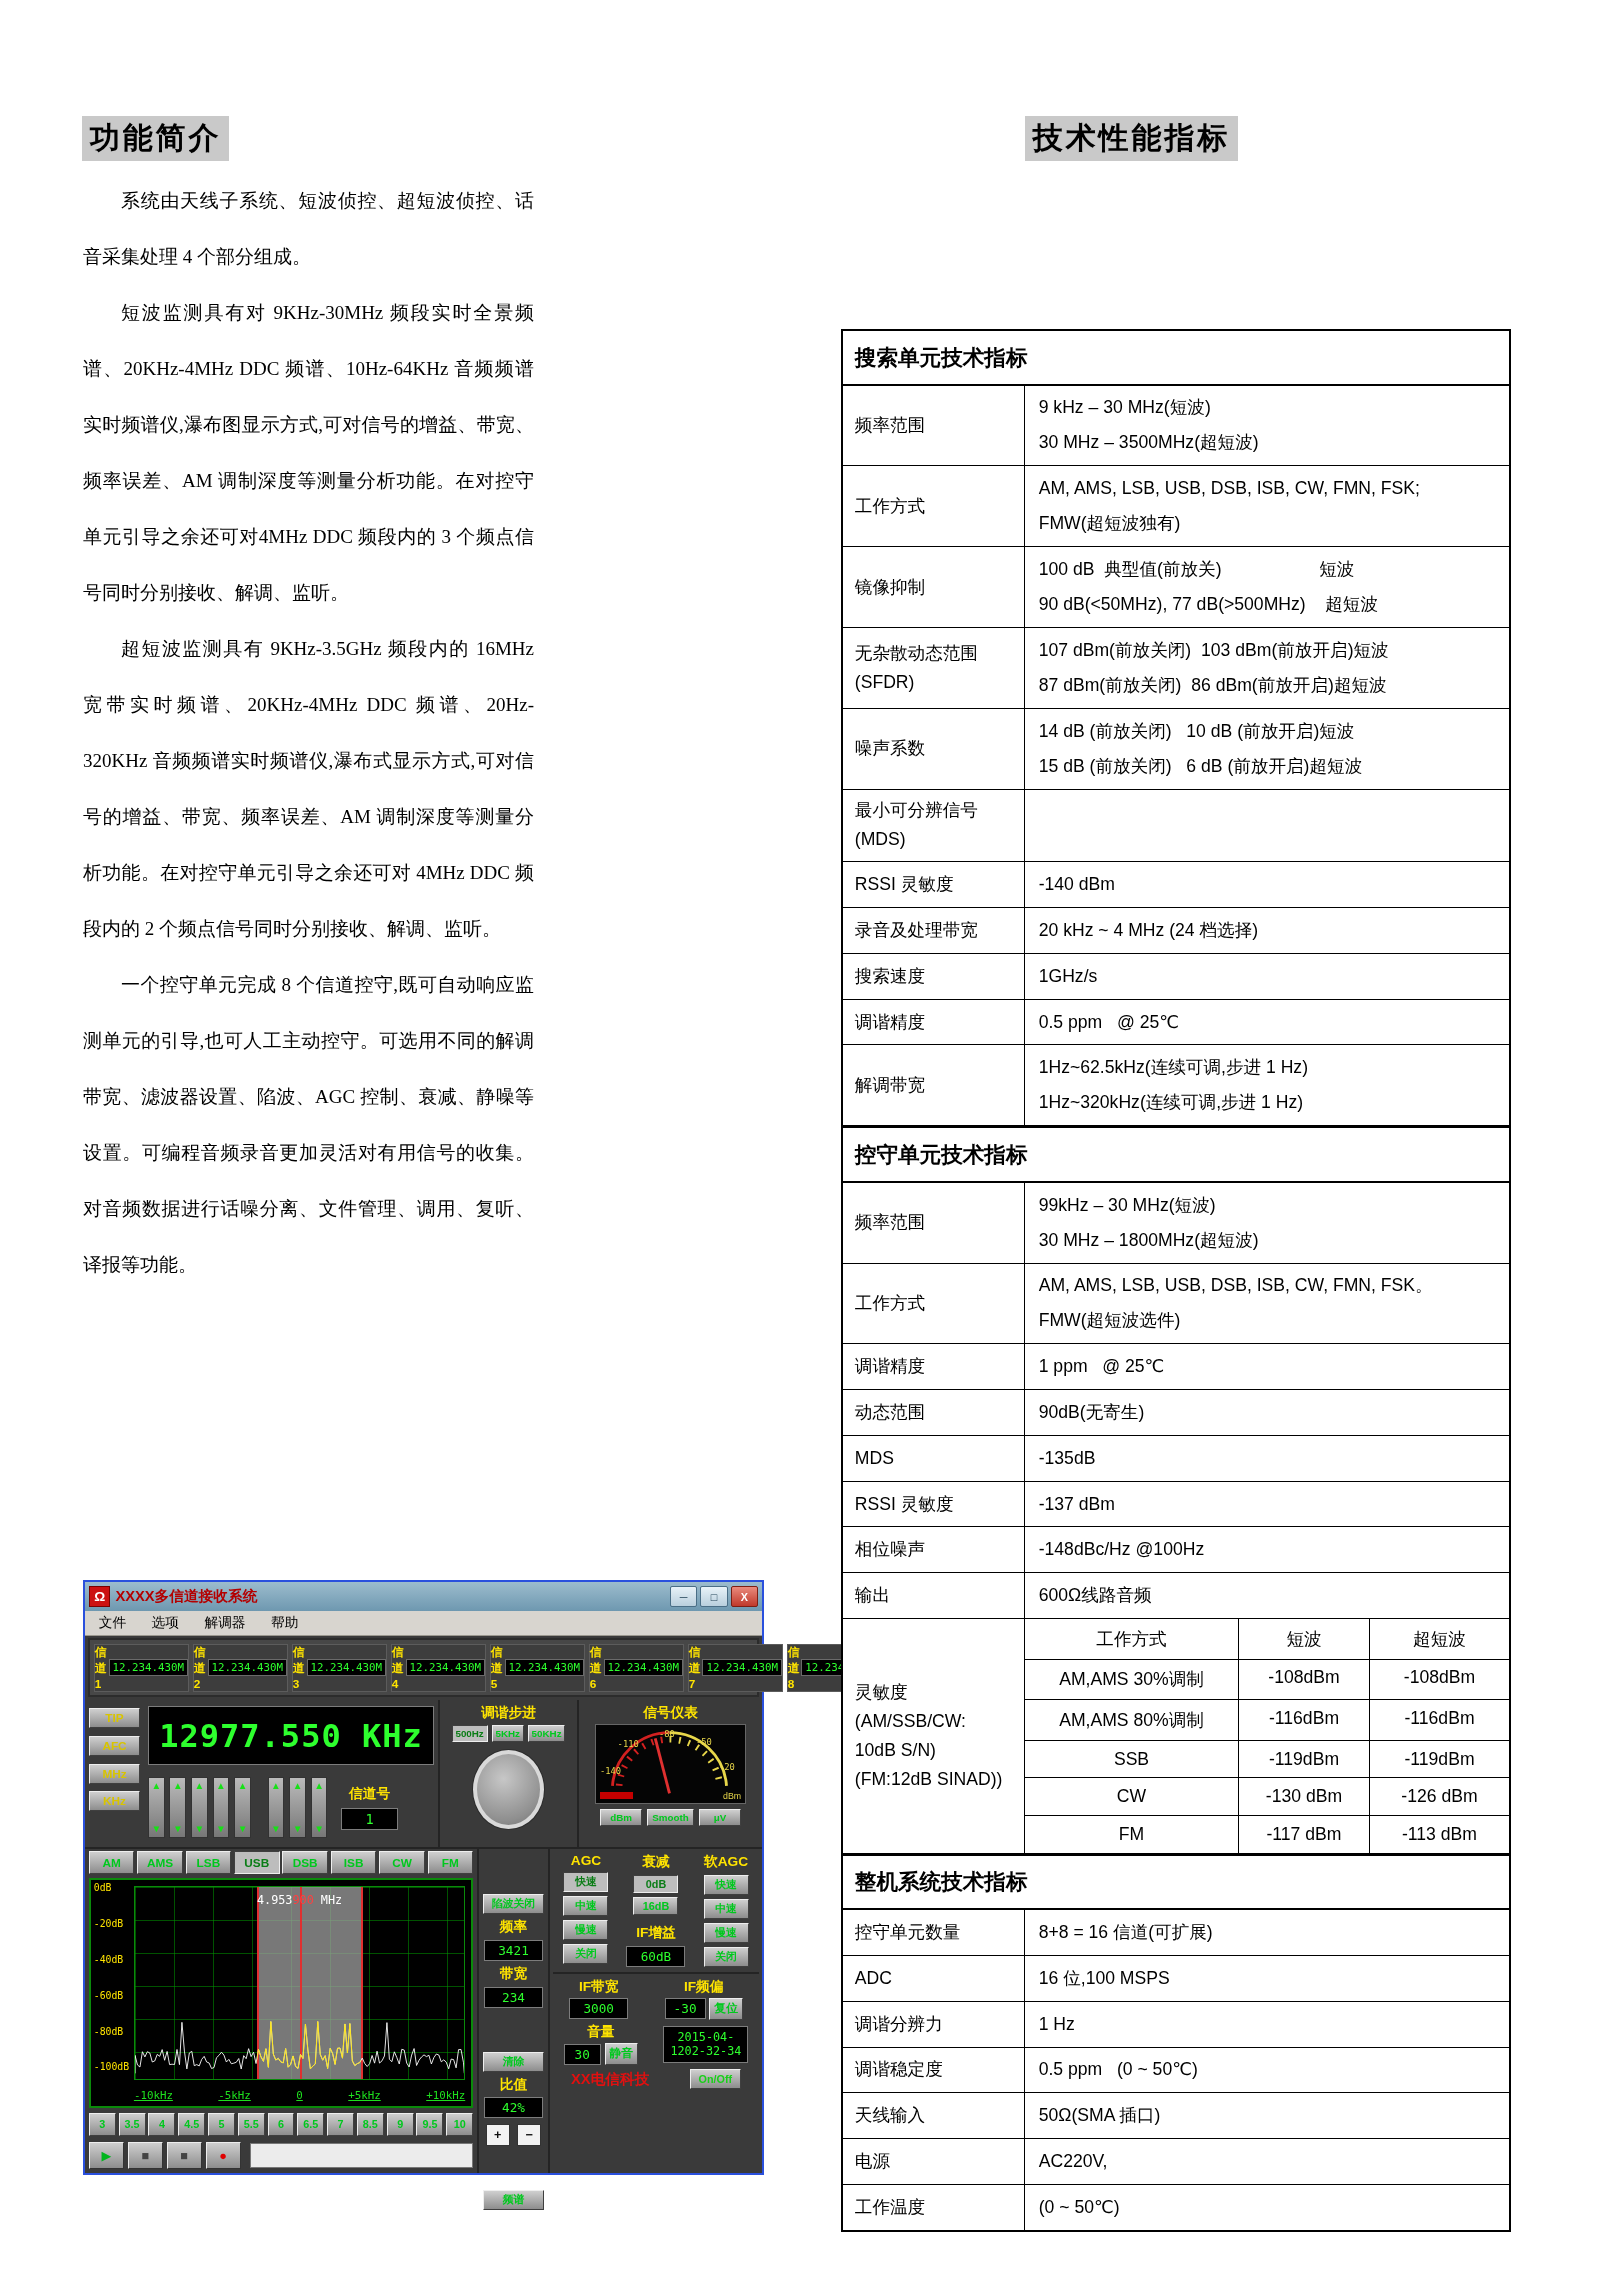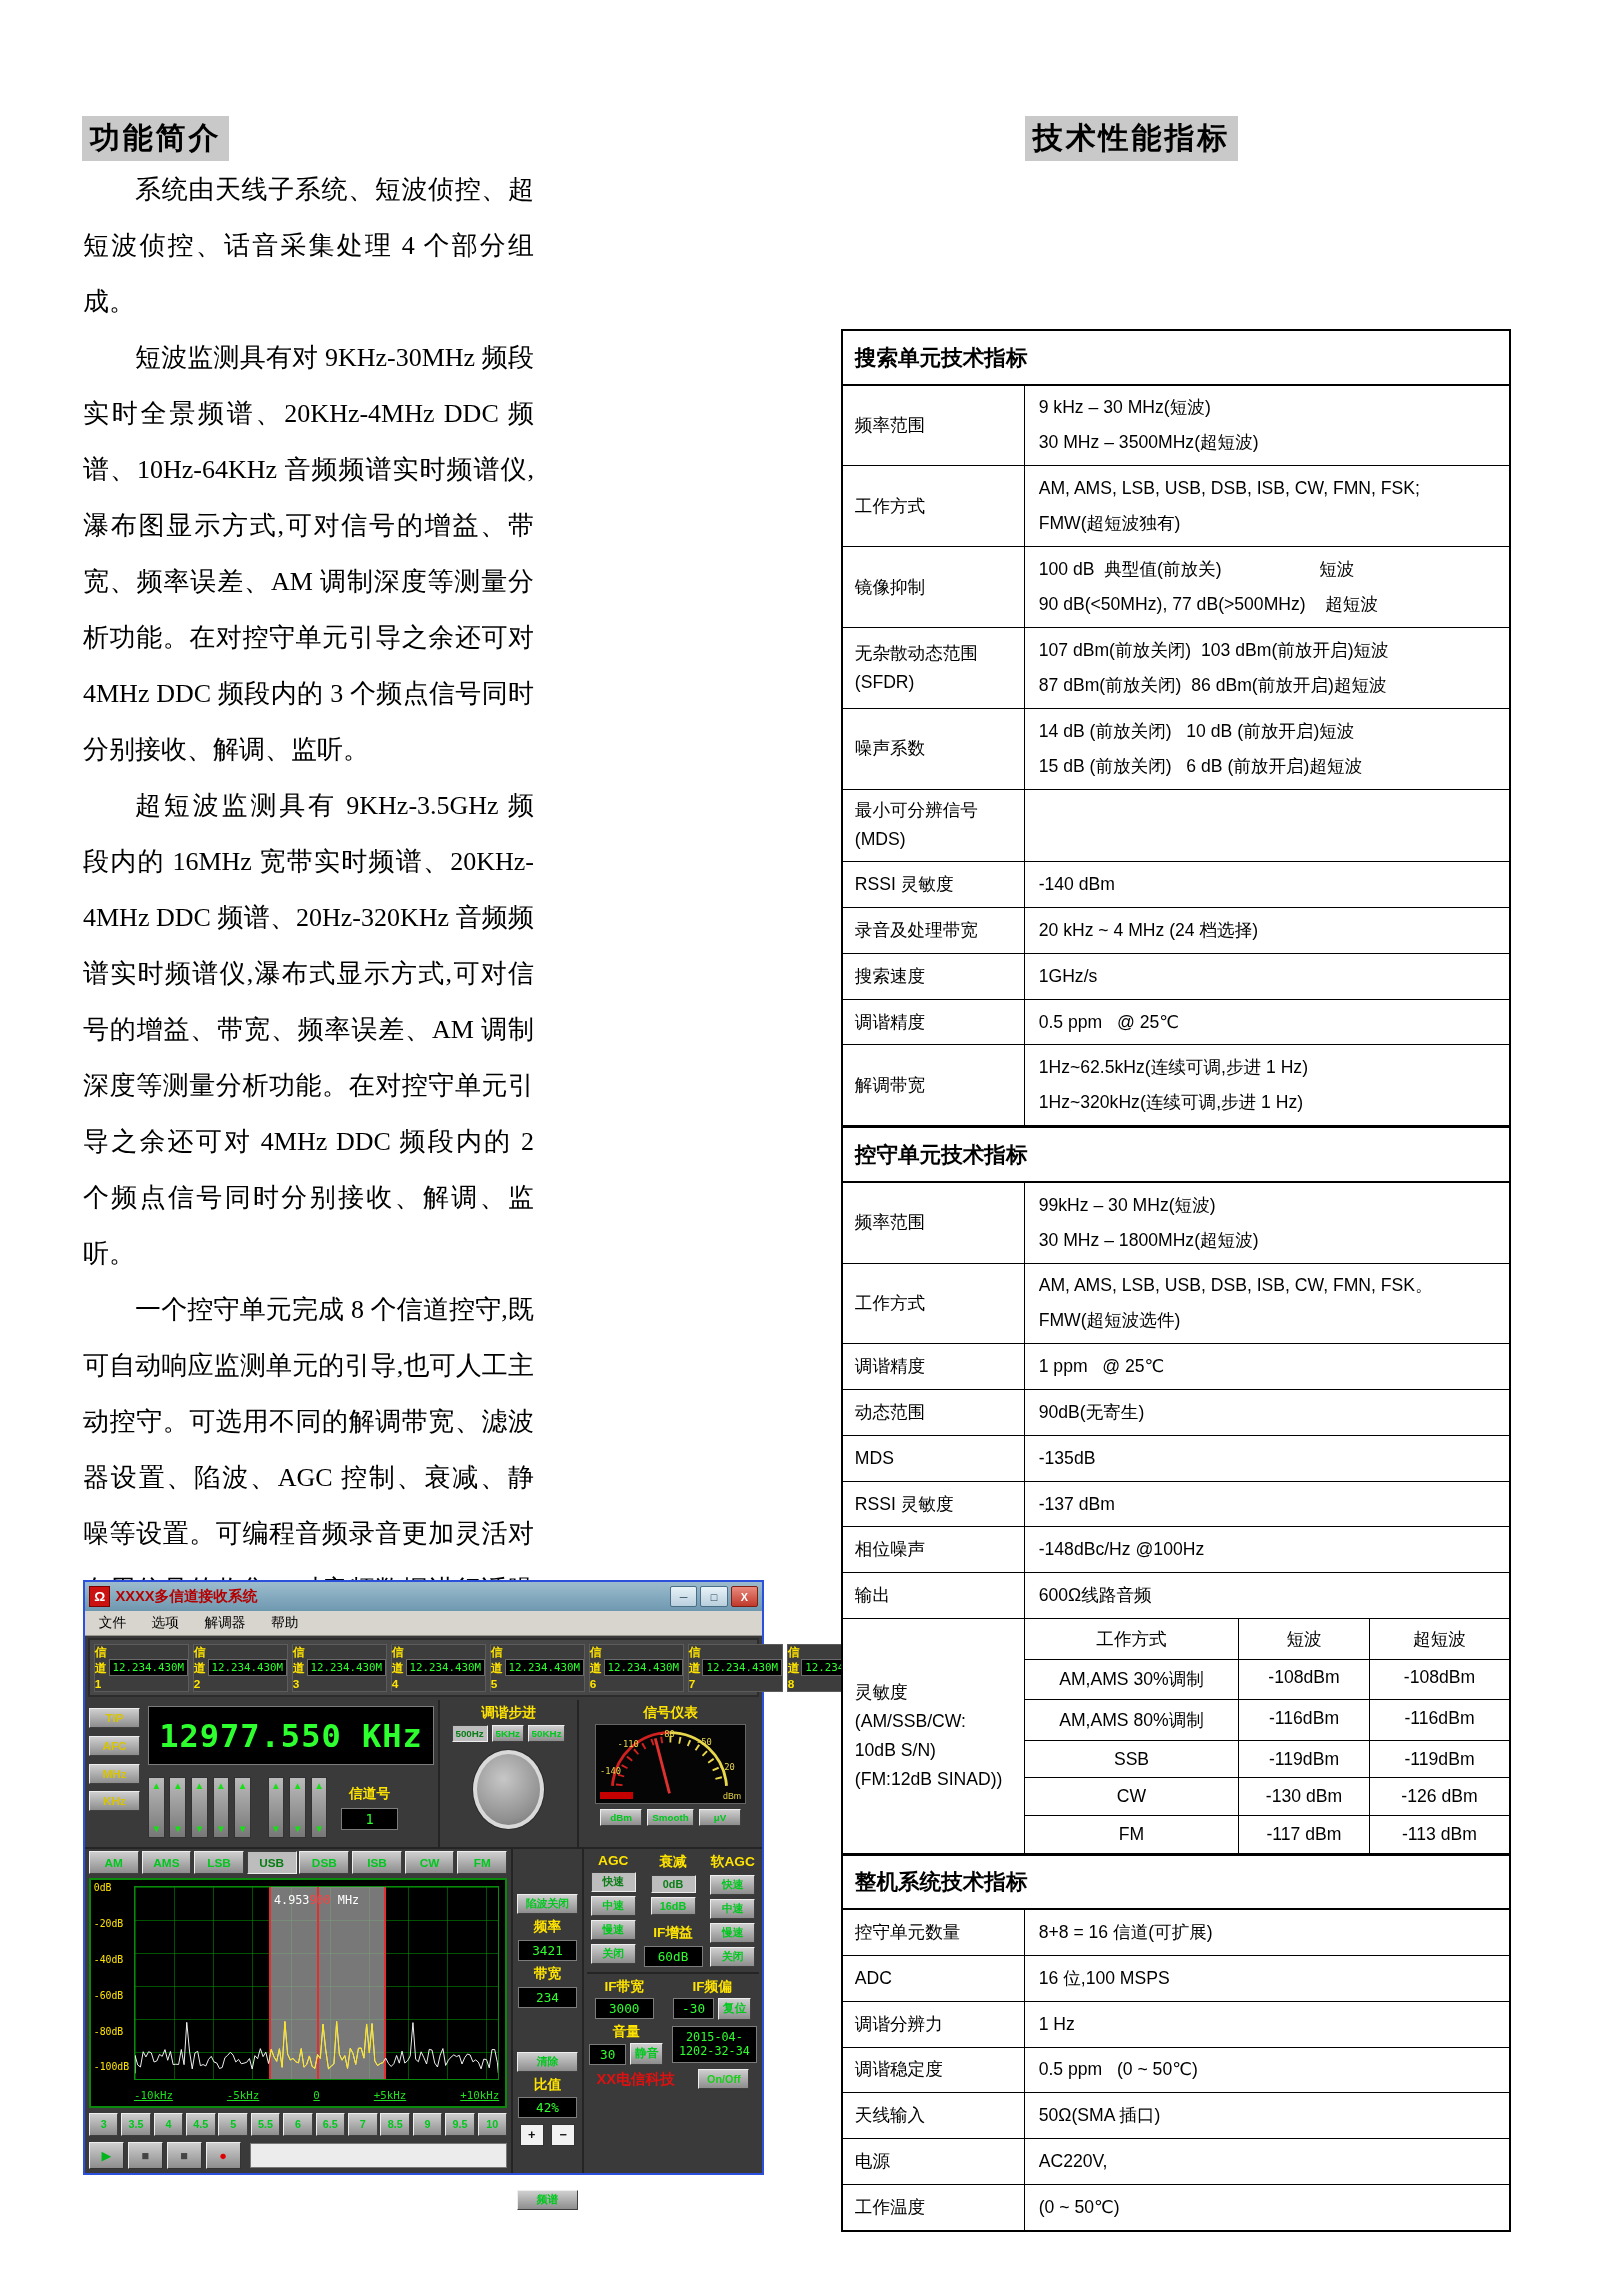--- a/index.html
+++ b/index.html
@@ -4,22 +4,22 @@
 <style>
   html,body{margin:0;padding:0;background:#ffffff;}
   .page{position:relative;width:1621px;height:2293px;background:#fff;overflow:hidden;
         font-family:"Liberation Sans","DejaVu Sans",sans-serif;color:#000;}
   
   .hl{position:absolute;display:inline-block;background:#c9c9c9;font-weight:bold;
       font-size:30px;padding:2px 7.8px;letter-spacing:2.9px;font-family:"Liberation Sans",sans-serif;}
   .hl.left{left:82px;top:116px;}
   .hl.right{left:1025px;top:116px;}
   
-  .intro{position:absolute;left:83px;top:162px;width:451px;
-         font-family:"Liberation Serif",serif;font-size:26px;line-height:56px;
+  .intro{position:absolute;left:83px;top:173px;width:451px;
+         font-family:"Liberation Serif",serif;font-size:19px;line-height:56px;
          text-align:justify;}
   .intro p{margin:0;text-indent:2em;}
   
   .spec{position:absolute;left:841px;top:329px;width:670px;border:2px solid #000;
         font-size:17.6px;box-sizing:border-box;background:#fff;}
   .sec-h{font-weight:bold;font-size:21.6px;padding:11.8px 11.8px;border-bottom:2px solid #000;}
   .sec-h + .srow{border-top:0;}
   .sec-h.later{border-top:2px solid #000;}
   .srow{display:flex;border-bottom:1px solid #000;}
   .srow.lastrow{border-bottom:0;}
@@ -94,21 +94,21 @@
          padding:3.9px;box-sizing:border-box;}
   .gauge{position:relative;width:149px;height:78px;background:#050505;border:1px solid #666;
          margin-top:2px;}
   .gauge .glab{position:absolute;color:#e8d74a;font-size:8.8px;font-family:"DejaVu Sans Mono",monospace;}
   .gauge .gunit{position:absolute;right:3.9px;bottom:2px;color:#e8d74a;font-size:8.8px;}
   .gauge .gover{position:absolute;left:3.9px;bottom:3.9px;width:33px;height:6.9px;background:#c40000;}
   .meterbtns{display:flex;gap:4.9px;margin-top:4.9px;}
   .meterbtns .b3{font-size:9.8px;min-width:33px;}
   
   .lower{flex:1;display:flex;min-height:0;}
-  .lowleft{width:426px;display:flex;flex-direction:column;box-sizing:border-box;}
+  .lowleft{width:392px;display:flex;flex-direction:column;box-sizing:border-box;}
   .moderow{height:27.4px;display:flex;gap:2.9px;padding:2px 3.9px;box-sizing:border-box;}
   .moderow .b3{flex:1;font-size:11.8px;display:flex;align-items:center;justify-content:center;}
   .spectrum{position:relative;height:233px;margin:2px 3.9px;background:#000;
             border:2px solid #0a8a0a;box-sizing:border-box;}
   .plot{position:absolute;left:43px;top:5.9px;right:5.9px;bottom:25.5px;
         background-image:linear-gradient(rgba(0,150,0,.55) 1px,transparent 1px),
                          linear-gradient(90deg,rgba(0,150,0,.55) 1px,transparent 1px);
         background-size:39px 33px;border:1px solid #0a8a0a;overflow:hidden;}
   .selregion{position:absolute;top:0;bottom:0;left:37%;width:31%;background:rgba(160,160,160,.75);
              border-left:2px solid #e03030;border-right:2px solid #e03030;}

